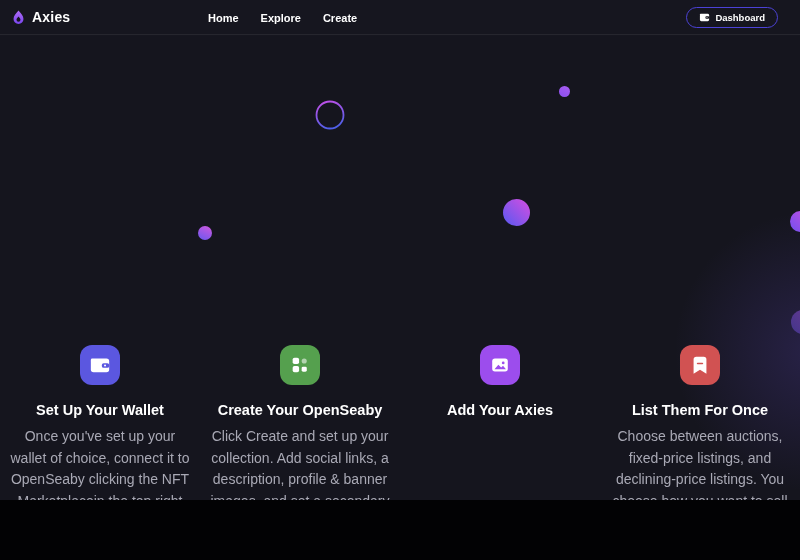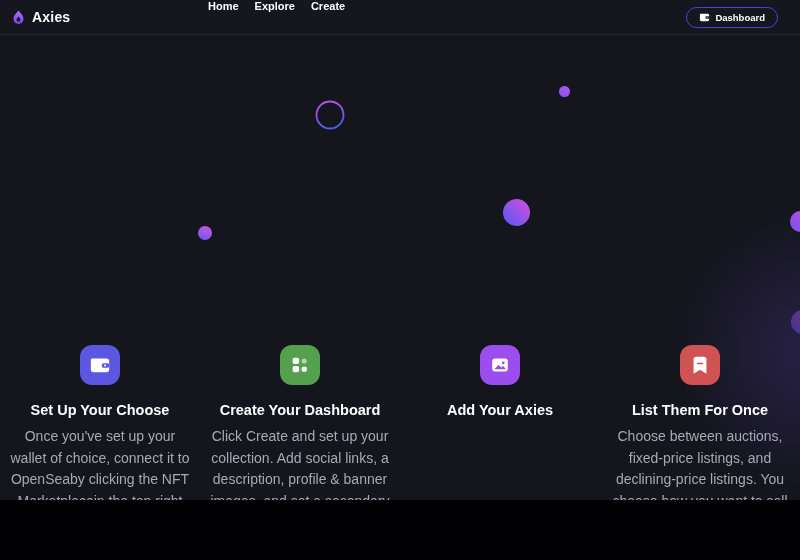--- a/index.html
+++ b/index.html
@@ -19,21 +19,21 @@
     display: flex; align-items: center;
     z-index: 5;
   }
   .brand {
     display: flex; align-items: center; gap: 5px;
     padding-left: 10px; cursor: pointer;
   }
   .brand-name { font-size: 14px; font-weight: bold; letter-spacing: 0.2px; }
   .nav-links {
     position: absolute; left: 208px; top: 0; height: 35px;
-    display: flex; gap: 16px;
+    display: flex; align-items: center; gap: 22px;
   }
   .nav-link { font-size: 11px; font-weight: 600; color: #fff; cursor: pointer; }
   .dash-btn {
     position: absolute; right: 22px; top: 7px; height: 21px;
     display: flex; align-items: center; gap: 5px;
     padding: 4px 12px;
     border: 1px solid #4c42d6; border-radius: 11px;
     background: transparent; color: #fff;
     font-size: 9.5px; font-weight: 600; cursor: pointer;
     font-family: "Liberation Sans", sans-serif;
@@ -145,34 +145,34 @@
   <div class="features">
 
     <div class="feature-card">
       <div class="feature-icon" style="background-color: rgb(91, 87, 224);">
         <svg viewBox="0 0 24 24">
           <path fill="#fff" d="M4 5h15a3 3 0 0 1 3 3v9a3 3 0 0 1-3 3H5a3 3 0 0 1-3-3V6.5A1.5 1.5 0 0 1 3.5 5z"></path>
           <rect x="14" y="10" width="8" height="5" rx="2" fill="#5b57e0"></rect>
           <circle cx="17.5" cy="12.5" r="1.1" fill="#fff"></circle>
         </svg>
       </div>
-      <div class="feature-title">Set Up Your Choose</div>
+      <div class="feature-title">Set Up Your Wallet</div>
       <div class="feature-desc">Once you've set up your wallet of choice, connect it to OpenSeaby clicking the NFT Marketplacein the top right corner.</div>
     </div>
 
     <div class="feature-card">
       <div class="feature-icon" style="background-color: rgb(85, 160, 78);">
         <svg viewBox="0 0 24 24">
           <rect x="4" y="4" width="7" height="7" rx="2" fill="#fff"></rect>
           <rect x="13.8" y="4.8" width="5.6" height="5.6" rx="2.8" fill="rgba(255,255,255,0.55)"></rect>
           <rect x="4" y="13" width="7" height="7" rx="2" fill="#fff"></rect>
           <rect x="13.8" y="13.8" width="5.6" height="5.6" rx="1.6" fill="#fff"></rect>
         </svg>
       </div>
-      <div class="feature-title">Create Your Dashboard</div>
+      <div class="feature-title">Create Your OpenSeaby</div>
       <div class="feature-desc">Click Create and set up your collection. Add social links, a description, profile &amp; banner images, and set a secondary sales fee.</div>
     </div>
 
     <div class="feature-card">
       <div class="feature-icon" style="background-color: rgb(156, 77, 237);">
         <svg viewBox="0 0 24 24">
           <rect x="3.5" y="5" width="17" height="14" rx="3" fill="#fff"></rect>
           <circle cx="15.5" cy="9.7" r="1.5" fill="#9c4ded"></circle>
           <path d="M6 16.5l4.2-4.8 3.1 3.1 2-2.1 3.2 3.8z" fill="#9c4ded"></path>
         </svg>

